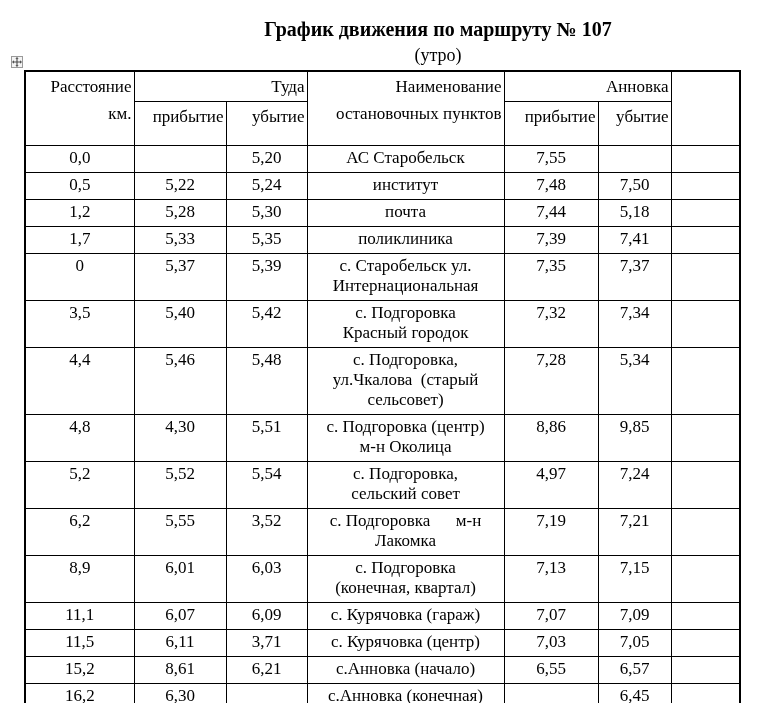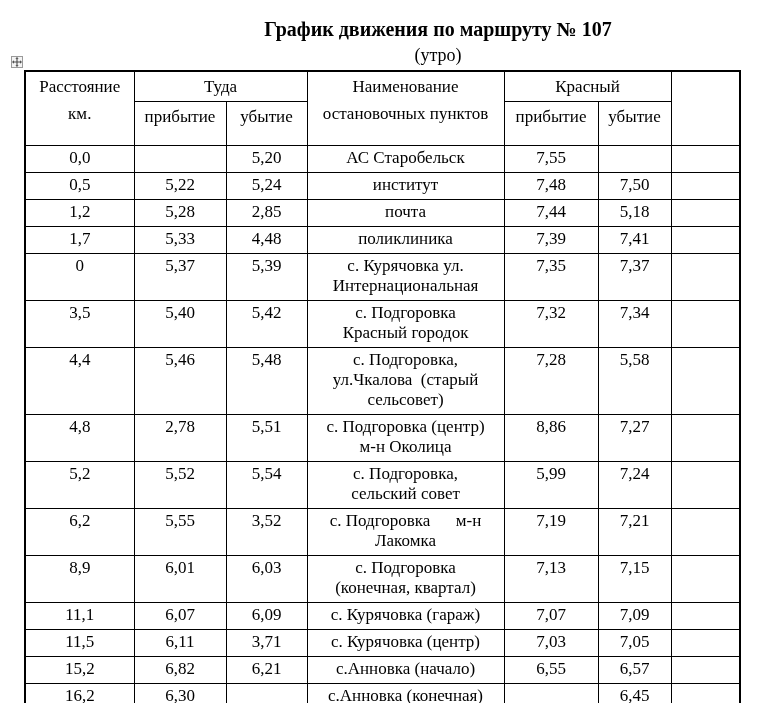--- a/index.html
+++ b/index.html
@@ -45,20 +45,21 @@
     text-align: center;
     vertical-align: top;
     overflow: hidden;
   }
   table { border: 2px solid #000; }
   th {
     font-size: 17px;
     line-height: 27px;
     padding: 1px 2px;
     white-space: pre-line;
+    text-align: right;
   }
   thead tr.h1 { height: 28px; }
   thead tr.h2 { height: 44px; padding-left: 10px; }
   td {
     font-size: 17px;
     line-height: 20px;
     padding: 2px 3px 4px 3px;
   }
   td.stop { white-space: pre-line; }
   .move-handle {
@@ -102,21 +103,21 @@
       <col style="width:73px">
       <col style="width:69px">
     </colgroup>
     <thead>
       <tr class="h1">
         <th rowspan="2">Расстояние
 км.</th>
         <th colspan="2">Туда</th>
         <th rowspan="2">Наименование
 остановочных пунктов</th>
-        <th colspan="2">Красный</th>
+        <th colspan="2">Анновка</th>
         <th rowspan="2"></th>
       </tr>
       <tr class="h2">
         <th>прибытие</th>
         <th>убытие</th>
         <th>прибытие</th>
         <th>убытие</th>
       </tr>
     </thead>
     <tbody id="schedule-body">
@@ -134,40 +135,40 @@
           <td>5,22</td>
           <td>5,24</td>
           <td class="stop">институт</td>
           <td>7,48</td>
           <td>7,50</td>
           <td></td>
         </tr>
         <tr>
           <td>1,2</td>
           <td>5,28</td>
-          <td>2,85</td>
+          <td>5,30</td>
           <td class="stop">почта</td>
           <td>7,44</td>
           <td>5,18</td>
           <td></td>
         </tr>
         <tr>
           <td>1,7</td>
           <td>5,33</td>
-          <td>4,48</td>
+          <td>5,35</td>
           <td class="stop">поликлиника</td>
           <td>7,39</td>
           <td>7,41</td>
           <td></td>
         </tr>
         <tr>
           <td>0</td>
           <td>5,37</td>
           <td>5,39</td>
-          <td class="stop">с. Курячовка ул.
+          <td class="stop">с. Старобельск ул.
 Интернациональная</td>
           <td>7,35</td>
           <td>7,37</td>
           <td></td>
         </tr>
         <tr>
           <td>3,5</td>
           <td>5,40</td>
           <td>5,42</td>
           <td class="stop">с. Подгоровка
@@ -177,40 +178,40 @@
           <td></td>
         </tr>
         <tr>
           <td>4,4</td>
           <td>5,46</td>
           <td>5,48</td>
           <td class="stop">с. Подгоровка,
 ул.Чкалова&nbsp; (старый
 сельсовет)</td>
           <td>7,28</td>
-          <td>5,58</td>
+          <td>5,34</td>
           <td></td>
         </tr>
         <tr>
           <td>4,8</td>
-          <td>2,78</td>
+          <td>4,30</td>
           <td>5,51</td>
           <td class="stop">с. Подгоровка (центр)
 м-н Околица</td>
           <td>8,86</td>
-          <td>7,27</td>
+          <td>9,85</td>
           <td></td>
         </tr>
         <tr>
           <td>5,2</td>
           <td>5,52</td>
           <td>5,54</td>
           <td class="stop">с. Подгоровка,
 сельский совет</td>
-          <td>5,99</td>
+          <td>4,97</td>
           <td>7,24</td>
           <td></td>
         </tr>
         <tr>
           <td>6,2</td>
           <td>5,55</td>
           <td>3,52</td>
           <td class="stop">с. Подгоровка&nbsp;&nbsp;&nbsp;&nbsp;&nbsp;&nbsp;м-н
 Лакомка</td>
           <td>7,19</td>
@@ -240,21 +241,21 @@
           <td>11,5</td>
           <td>6,11</td>
           <td>3,71</td>
           <td class="stop">с. Курячовка (центр)</td>
           <td>7,03</td>
           <td>7,05</td>
           <td></td>
         </tr>
         <tr>
           <td>15,2</td>
-          <td>6,82</td>
+          <td>8,61</td>
           <td>6,21</td>
           <td class="stop">с.Анновка (начало)</td>
           <td>6,55</td>
           <td>6,57</td>
           <td></td>
         </tr>
         <tr>
           <td>16,2</td>
           <td>6,30</td>
           <td></td>

